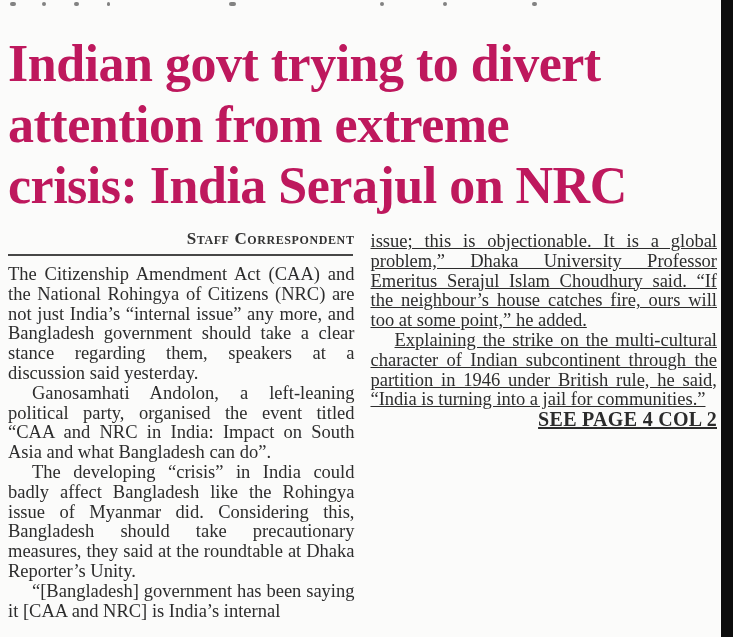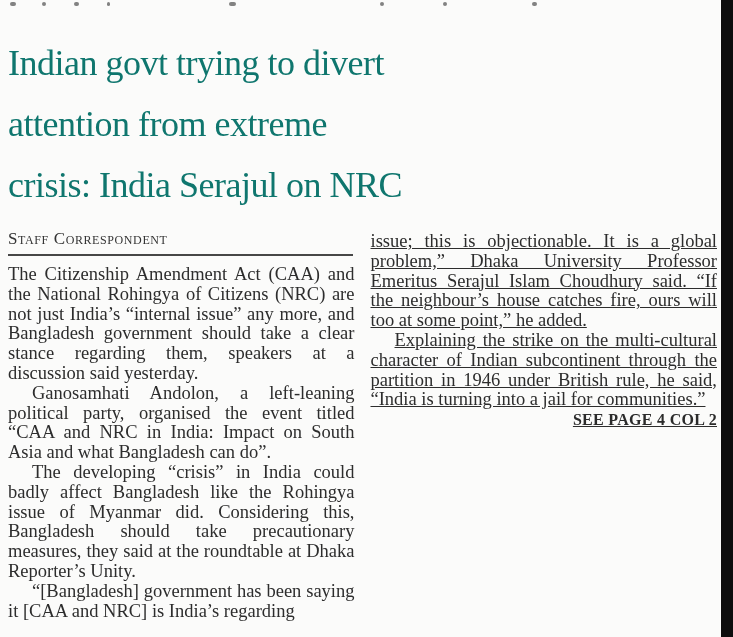--- a/index.html
+++ b/index.html
@@ -46,64 +46,64 @@
 
   .article {
     position: absolute;
     left: 8px;
     top: 0;
     width: 709px;
   }
 
   .headline {
     margin-top: 33px;
-    font-size: 36px;
+    font-size: 52px;
     line-height: 61px;
     letter-spacing: -0.5px;
-    color: #0f766e;
-    font-weight: normal;
+    color: #be185d;
+    font-weight: bold;
   }
 
   .columns {
     display: flex;
     gap: 16px;
     margin-top: 13px;
   }
   .col {
     flex: 1;
     min-width: 0;
     font-size: 18.5px;
     line-height: 19.8px;
     text-align: justify;
     color: #2d2d2d;
   }
   .col-right { padding-top: 3px; text-decoration: underline; }
 
   .byline {
     font-variant: small-caps;
-    font-weight: normal;
+    font-weight: bold;
     font-size: 17px;
     letter-spacing: 0.6px;
     color: #333;
     line-height: 20px;
-    text-align: left;
+    text-align: right;
   }
   .byline-rule {
     border: none;
     border-top: 2px solid #474747;
     margin: 5px 2px 9px 0;
   }
 
   .col p { margin: 0; }
   .col p.indent { text-indent: 24px; }
 
   .see-page {
     text-align: right;
     font-weight: bold;
-    font-size: 16px;
+    font-size: 20px;
     letter-spacing: 0.3px;
     color: #2b2b2b;
     line-height: 19.8px;
   }
 </style>
 </head>
 <body>
 
 <div>
 
@@ -127,21 +127,21 @@
     </h1>
 
     <div class="columns">
 
       <div class="col col-left">
         <div class="byline">Staff Correspondent</div>
         <hr class="byline-rule">
         <p>The Citizenship Amendment Act (CAA) and the National Rohingya of Citizens (NRC) are not just India’s “internal issue” any more, and Bangladesh government should take a clear stance regarding them, speakers at a discussion said yesterday.</p>
         <p class="indent">Ganosamhati Andolon, a left-leaning political party, organised the event titled “CAA and NRC in India: Impact on South Asia and what Bangladesh can do”.</p>
         <p class="indent">The developing “crisis” in India could badly affect Bangladesh like the Rohingya issue of Myanmar did. Considering this, Bangladesh should take precautionary measures, they said at the roundtable at Dhaka Reporter’s Unity.</p>
-        <p class="indent">“[Bangladesh] government has been saying it [CAA and NRC] is India’s regarding</p>
+        <p class="indent">“[Bangladesh] government has been saying it [CAA and NRC] is India’s internal</p>
       </div>
 
       <div class="col col-right">
         <p>issue; this is objectionable. It is a global problem,” Dhaka University Professor Emeritus Serajul Islam Choudhury said. “If the neighbour’s house catches fire, ours will too at some point,” he added.</p>
         <p class="indent">Explaining the strike on the multi-cultural character of Indian subcontinent through the partition in 1946 under British rule, he said, “India is turning into a jail for communities.”</p>
         <div class="see-page">SEE PAGE 4 COL 2</div>
       </div>
 
     </div>
   </div>

